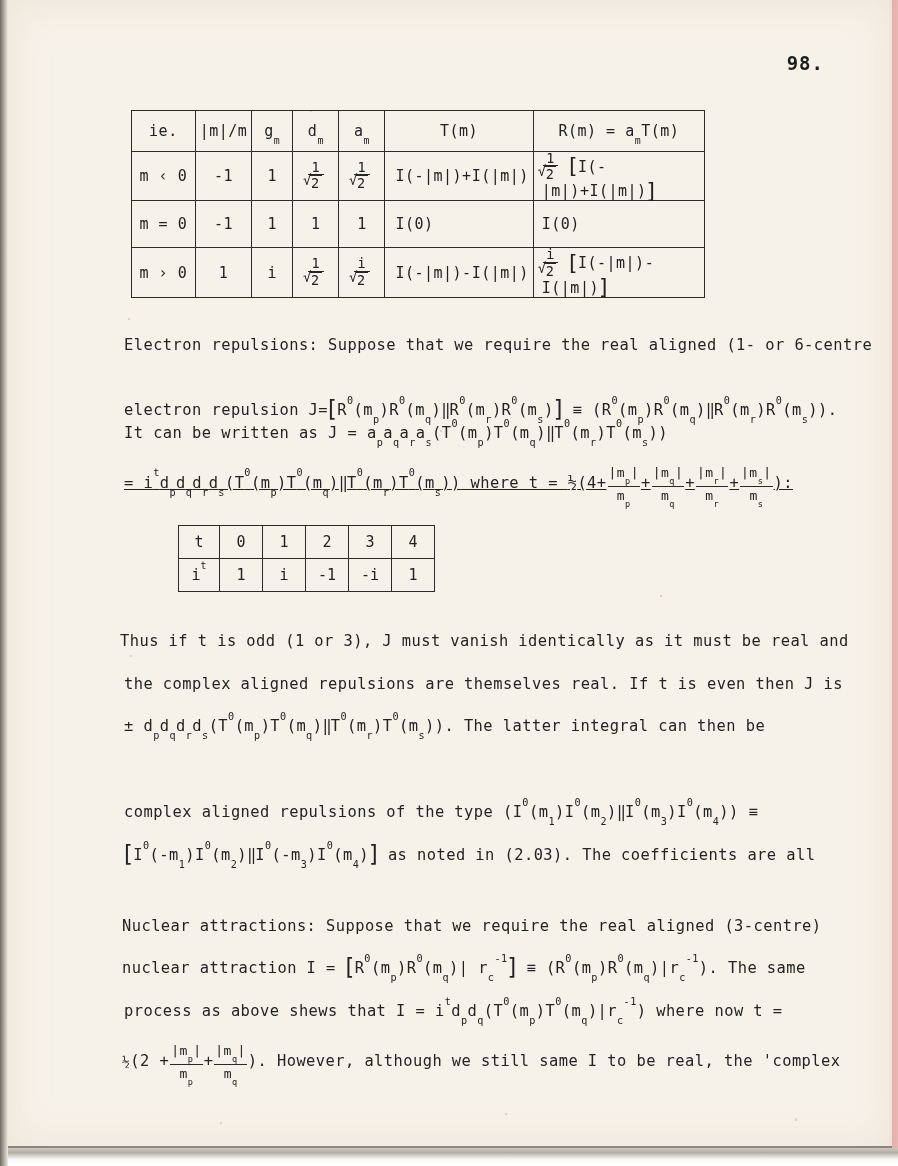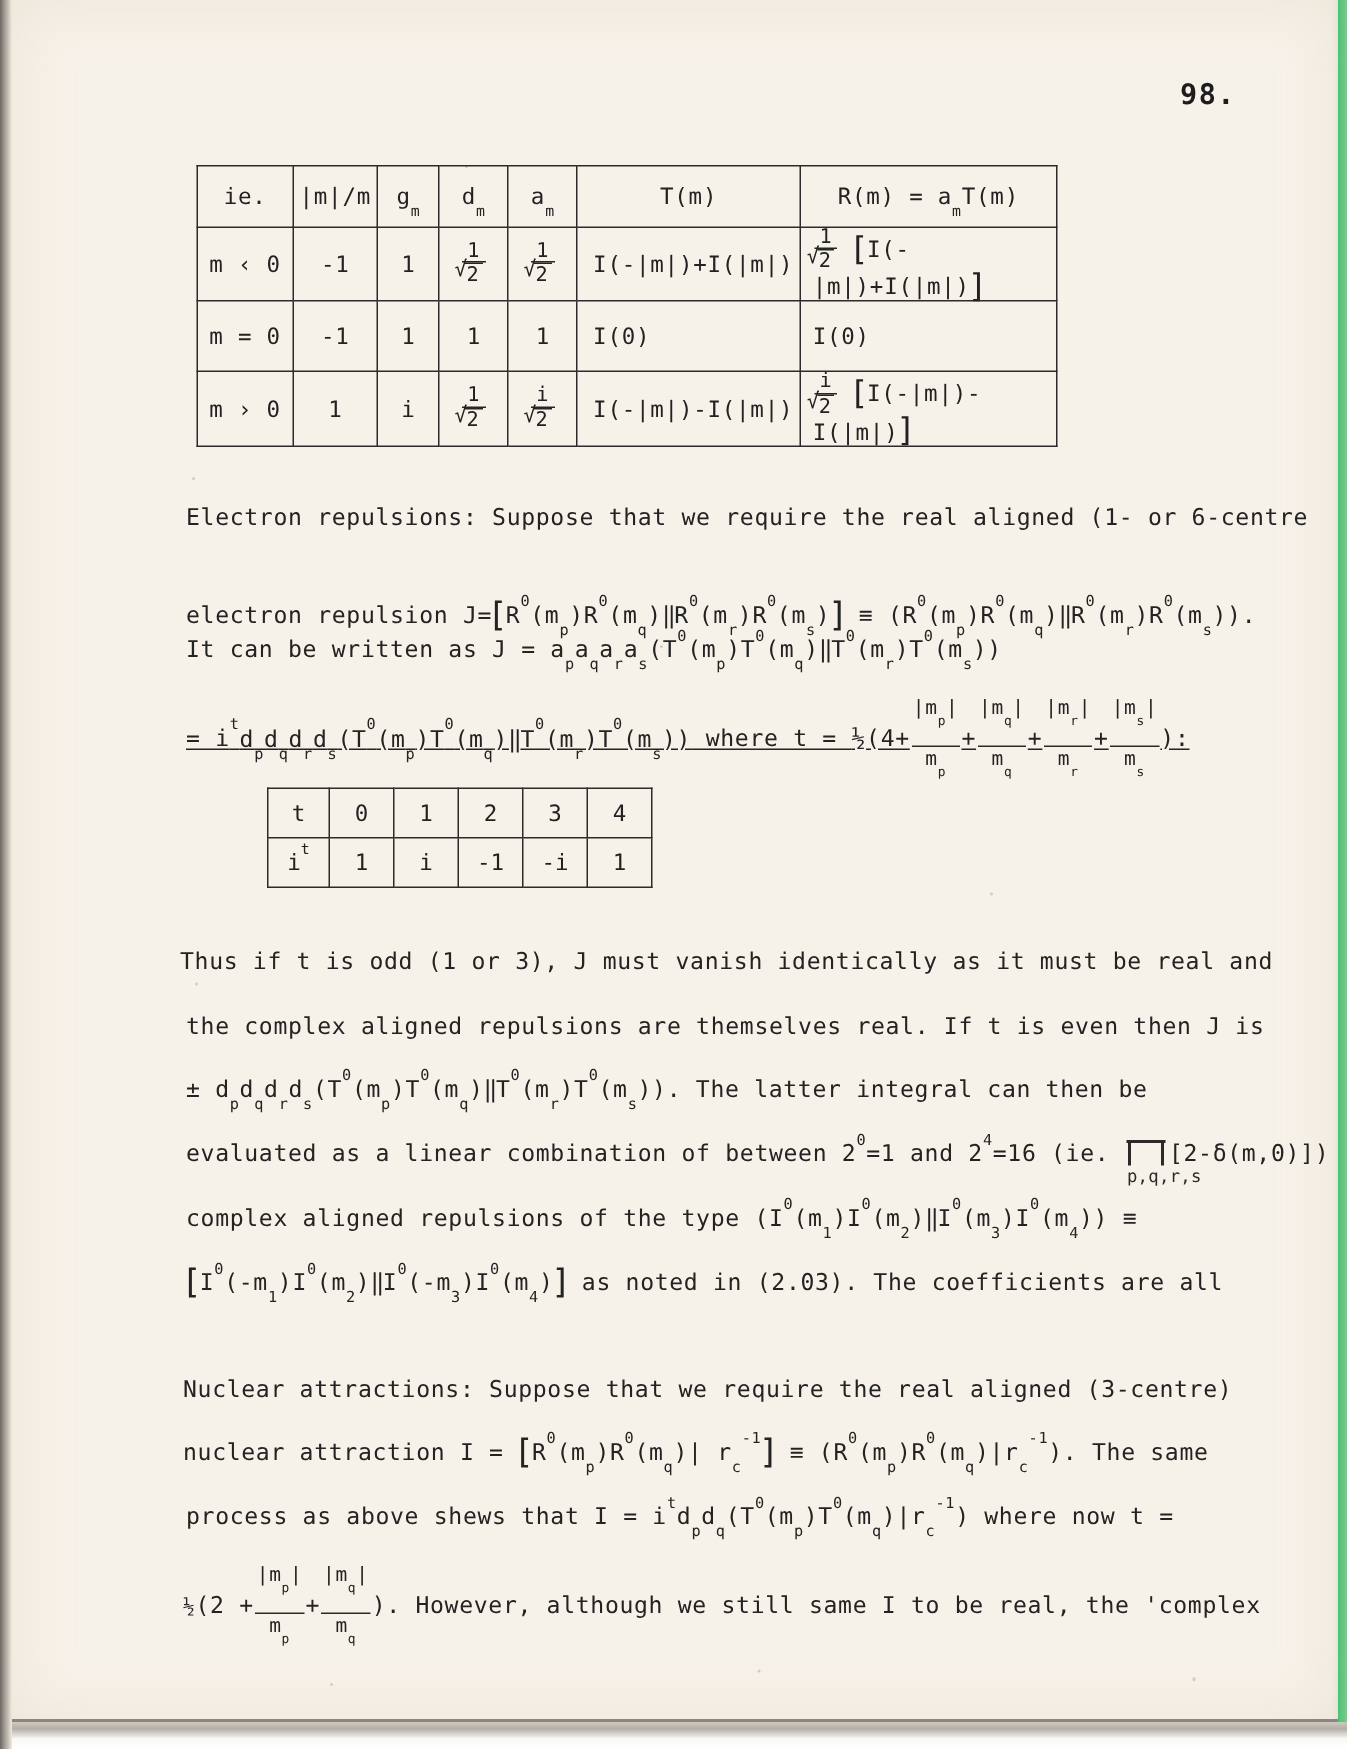--- a/index.html
+++ b/index.html
@@ -12,21 +12,21 @@
     height: 1166px;
     overflow: hidden;
     font-family: "DejaVu Sans Mono", "Liberation Mono", monospace;
   }
 
   
   #scan {
     position: relative;
     width: 898px;
     height: 1166px;
-    background: #22c55e;
+    background: #fca5a5;
     overflow: hidden;
   }
   
   #paper {
     position: absolute;
     left: 8px;
     top: 0px;
     width: 884px;
     height: 1148px;
     background: #f7f2e9;
@@ -183,21 +183,21 @@
 
   
   .mfrac {
     display: inline-block;
     text-align: center;
     font-size: 13px;
     line-height: 1.0;
     vertical-align: -0.95em;
     margin: 0 1px;
   }
-  .mfrac .t { display: block; border-bottom: 1.3px solid #2a2a2a; padding: 0 1px 18px 1px; }
+  .mfrac .t { display: block; border-bottom: 1.3px solid #2a2a2a; padding: 0 1px 7px 1px; }
   .mfrac .b { display: block; padding-top: 2px; }
 
   
   .prodsym {
     display: inline-block;
     position: relative;
     width: 26px;
     height: 17px;
     vertical-align: -3px;
     margin: 0 2px;
@@ -354,23 +354,20 @@
     </tbody>
       </table>
 
     <div class="line" style="left:120px; top:632px;">Thus if t is odd (1 or 3), J must vanish identically as it must be real and</div>
     <div class="line" style="left:124px; top:675px;">the complex aligned repulsions are themselves real.   If t is even then J is</div>
 
     <div class="line" style="left:124px; top:717px;">
       <span>± d<sub>p</sub>d<sub>q</sub>d<sub>r</sub>d<sub>s</sub>(T<sup>0</sup>(m<sub>p</sub>)T<sup>0</sup>(m<sub>q</sub>)<span class="dbar">‖</span>T<sup>0</sup>(m<sub>r</sub>)T<sup>0</sup>(m<sub>s</sub>))</span><span>.   The latter integral can then be</span>
     </div>
 
-    <div class="line" style="left:124px; top:760px;">
-      <span>evaluated as a linear combination of between 2</span><sup>0</sup><span>=1 and 2</span><sup>4</sup><span>=16 (ie. </span><span class="prodsym"><i class="top"></i><i class="l"></i><i class="r"></i><span class="prodsub">p,q,r,s</span></span><span>[2-δ(m,0)]</span><span>)</span>
-    </div>
 
     <div class="line" style="left:124px; top:803px;">
       <span>complex aligned repulsions of the type (I</span><span><sup>0</sup>(m<sub>1</sub>)I<sup>0</sup>(m<sub>2</sub>)<span class="dbar">‖</span>I<sup>0</sup>(m<sub>3</sub>)I<sup>0</sup>(m<sub>4</sub>))</span><span> ≡</span>
     </div>
 
     <div class="line" style="left:124px; top:846px;">
       <span class="big-br">[</span><span>I<sup>0</sup>(-m<sub>1</sub>)I<sup>0</sup>(m<sub>2</sub>)<span class="dbar">‖</span>I<sup>0</sup>(-m<sub>3</sub>)I<sup>0</sup>(m<sub>4</sub>)</span><span class="big-br">]</span><span> as noted in (2.03).   The coefficients are all</span>
     </div>
 
 

